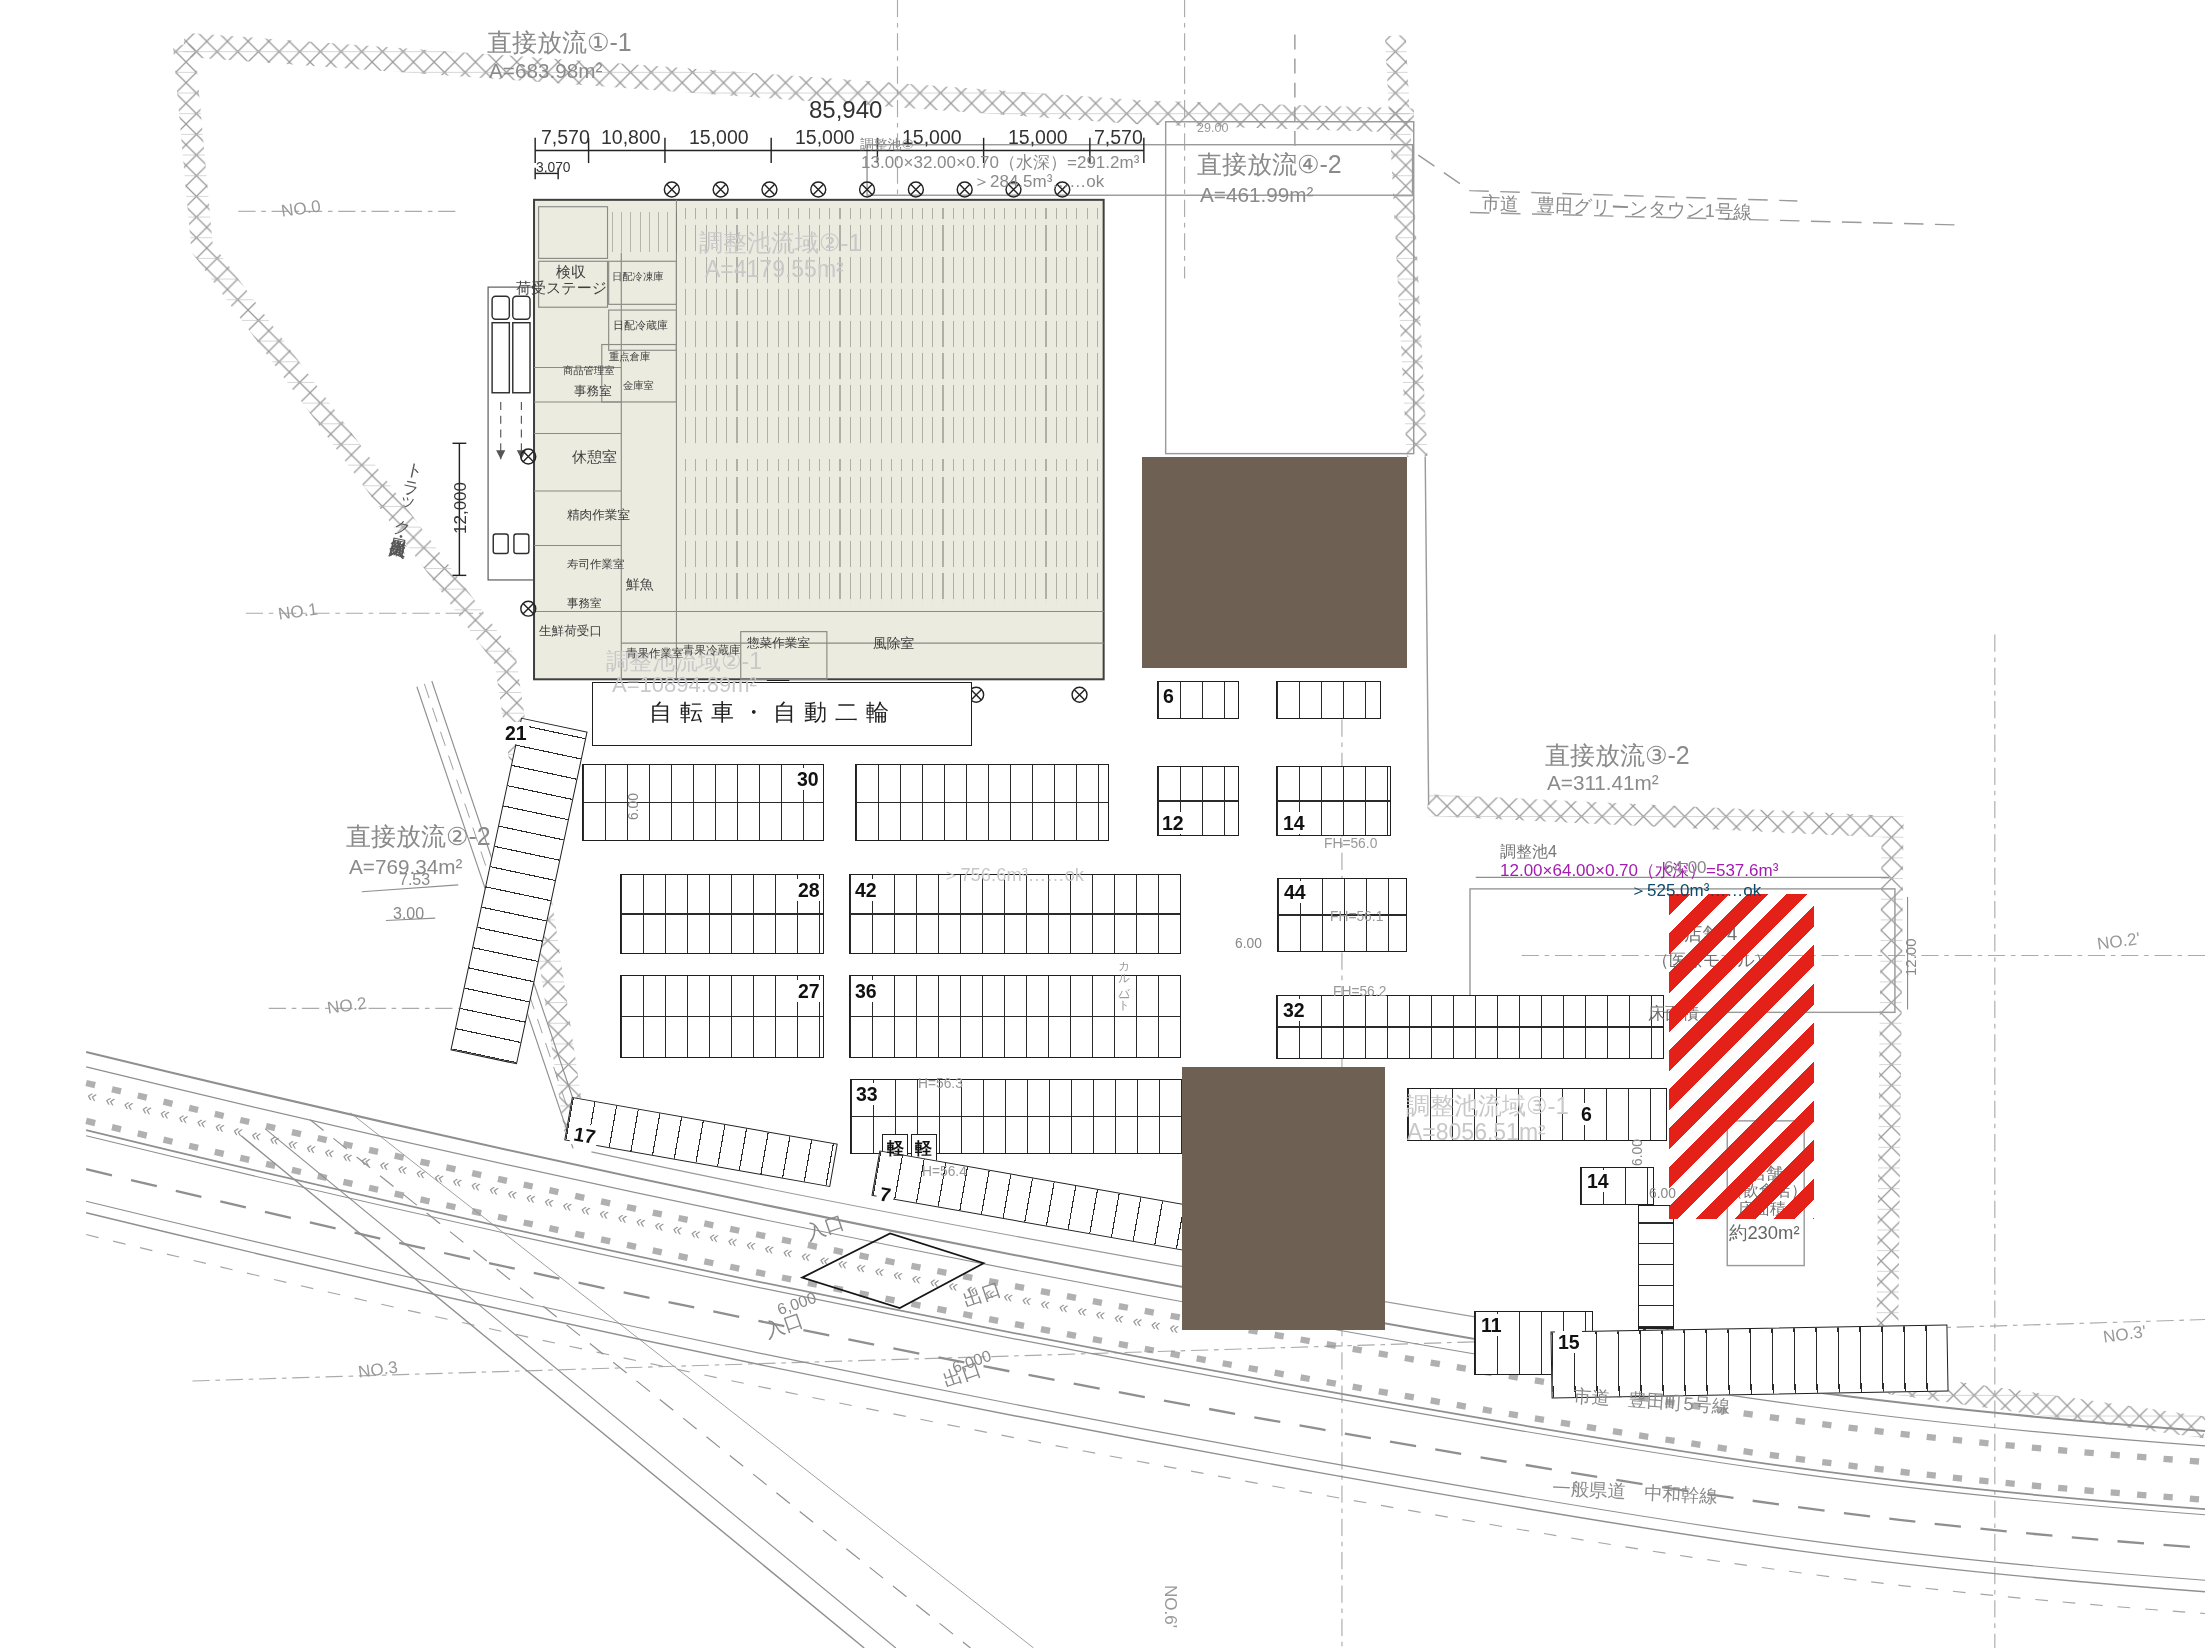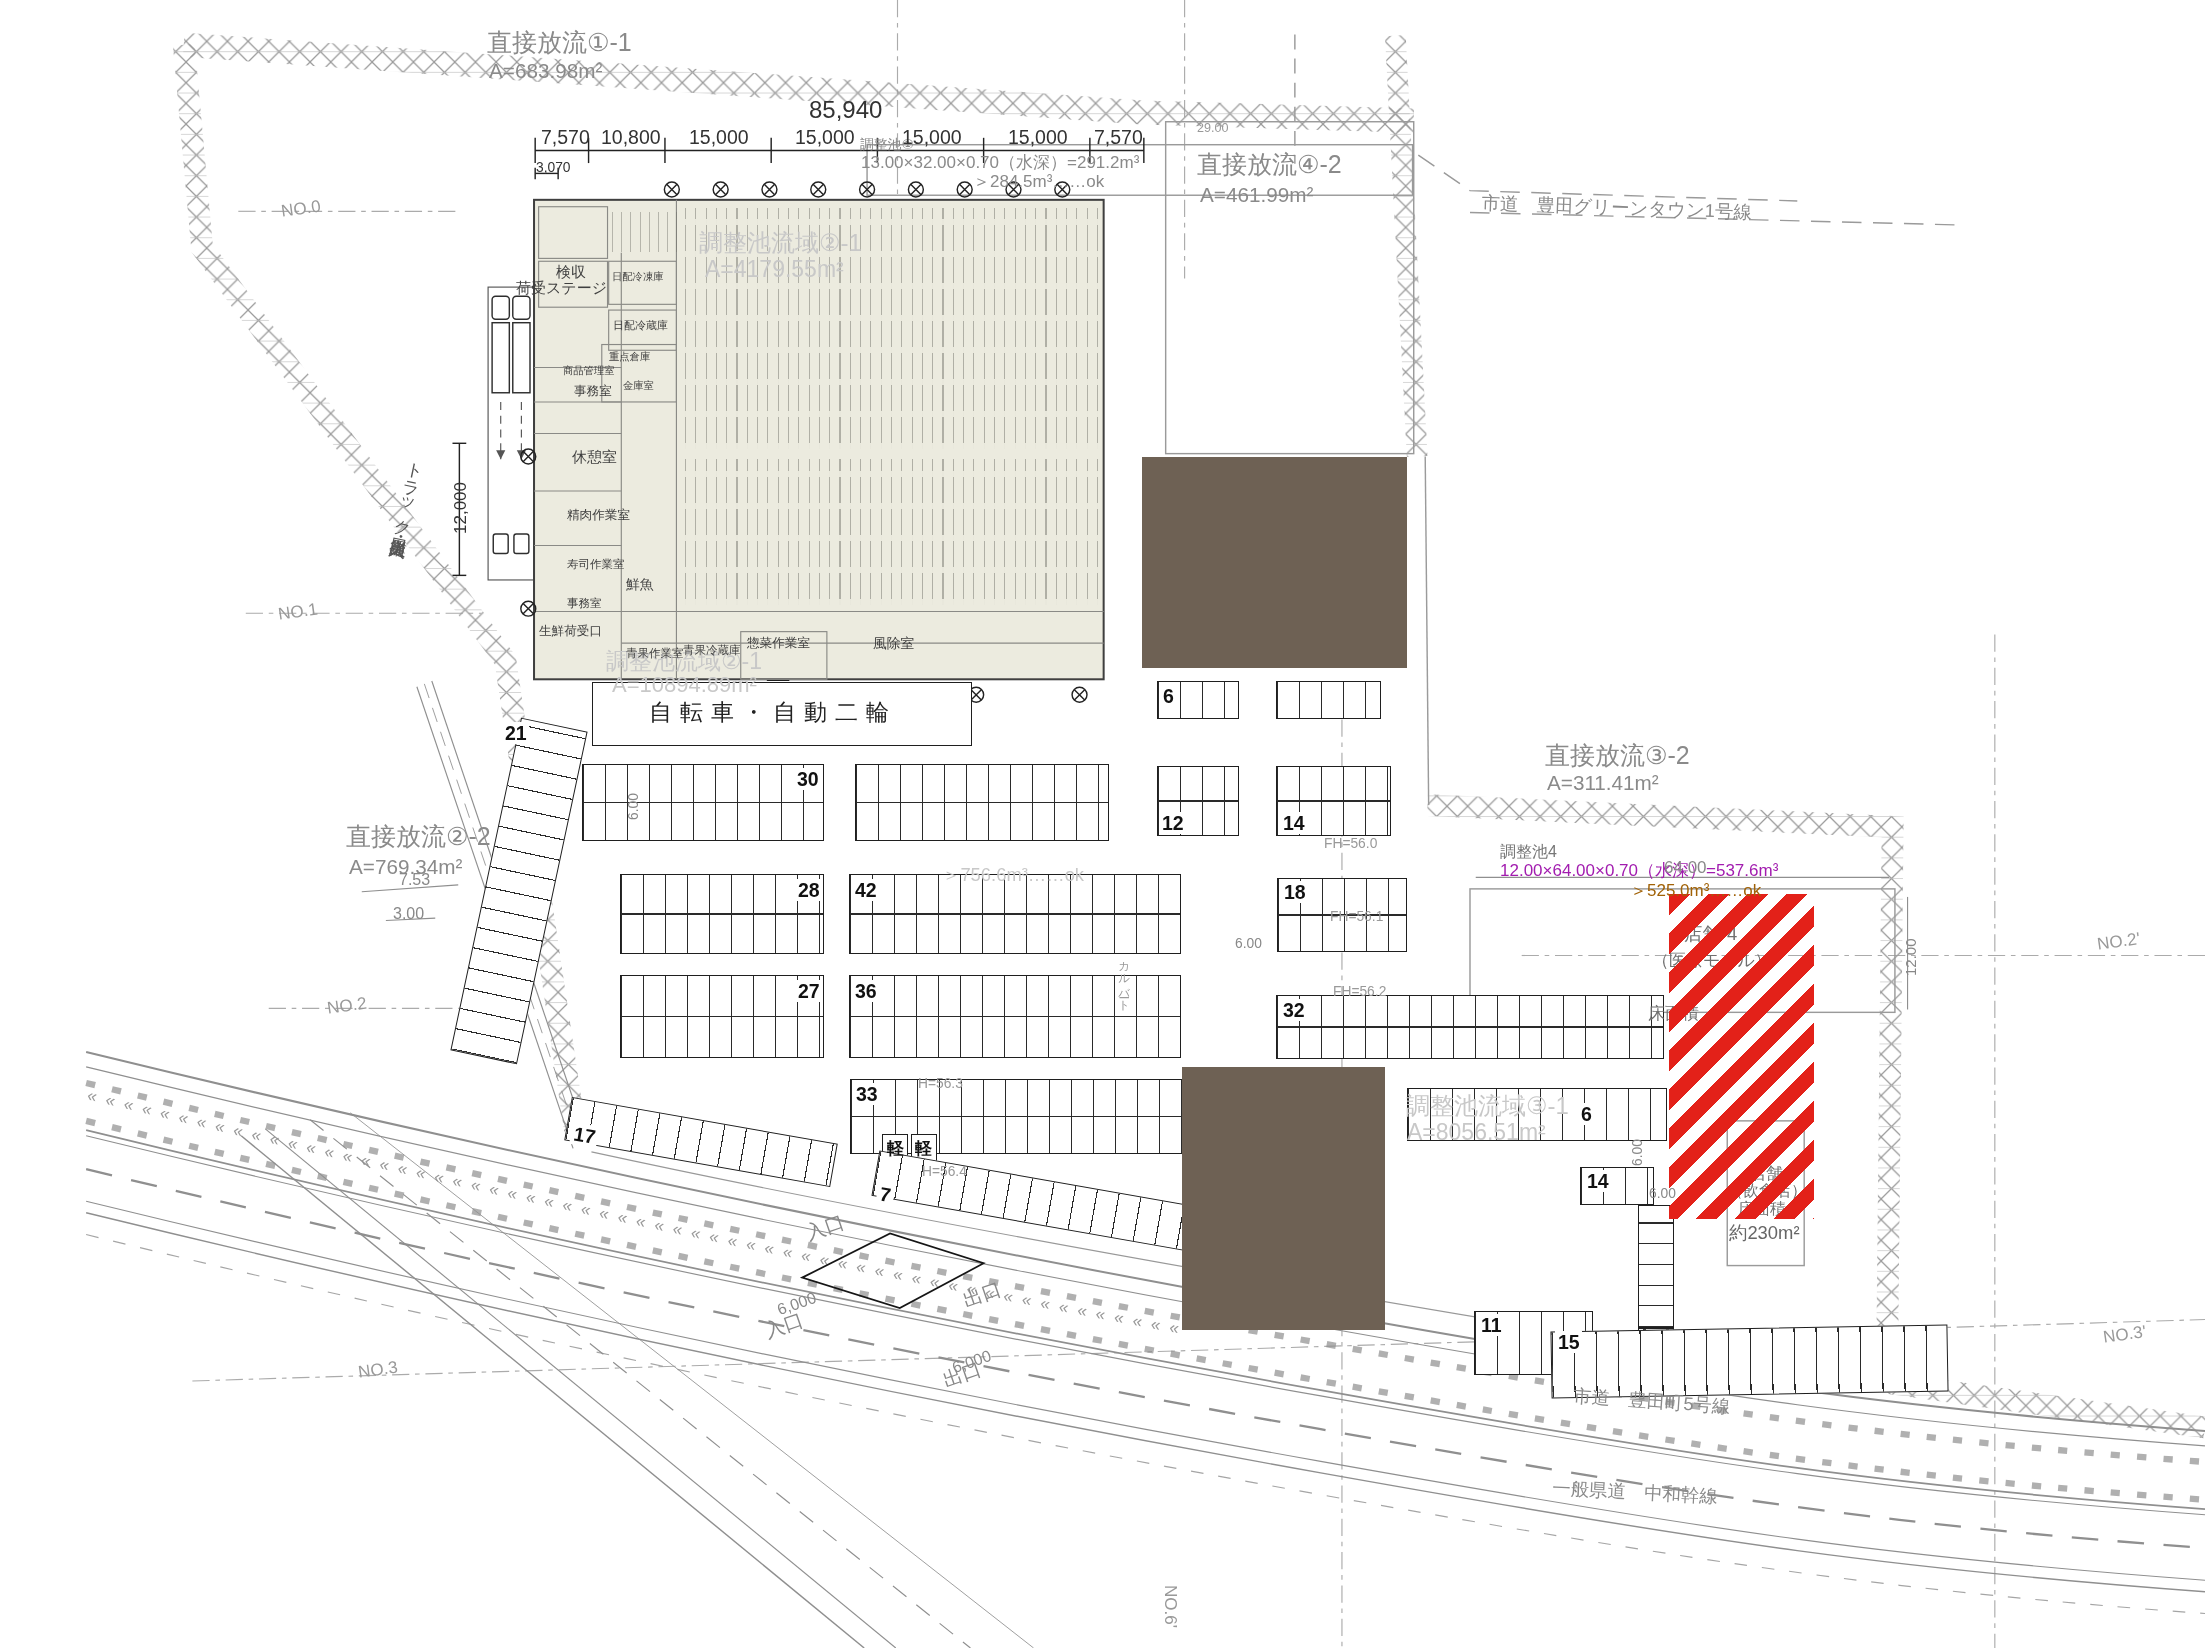--- a/index.html
+++ b/index.html
@@ -250,21 +250,21 @@
   <div class="lbl g" style="left:346px;top:822px;font-size:25px">直接放流②-2</div>
   <div class="lbl g" style="left:349px;top:855px;font-size:20.7px">A=769.34m²</div>
   <div class="lbl g" style="left:1545px;top:741px;font-size:25px">直接放流③-2</div>
   <div class="lbl g" style="left:1547px;top:771px;font-size:20.7px">A=311.41m²</div>
 
   <div class="lbl g" style="left:860px;top:137px;font-size:13.8px">調整池①</div>
   <div class="lbl g" style="left:861px;top:153px;font-size:17px">13.00×32.00×0.70（水深）=291.2m³</div>
   <div class="lbl g" style="left:973px;top:172px;font-size:17px">＞284.5m³……ok</div>
   <div class="lbl" style="left:1500px;top:843px;font-size:16px;color:#777">調整池4</div>
   <div class="lbl" style="left:1500px;top:861px;font-size:17px;color:#a21caf">12.00×64.00×0.70（水深）=537.6m³</div>
-  <div class="lbl" style="left:1630px;top:881px;font-size:17px;color:#a16207">＞525.0m³……ok</div>
+  <div class="lbl" style="left:1630px;top:881px;font-size:17px;color:#0c4a6e">＞525.0m³……ok</div>
 
   <div class="lbl wm" style="left:699px;top:229px;font-size:24px">調整池流域②-1</div>
   <div class="lbl wm" style="left:705px;top:256px;font-size:23px">A=4179.55m²</div>
   <div class="lbl wm" style="left:606px;top:648px;font-size:23px">調整池流域②-1</div>
   <div class="lbl wm" style="left:612px;top:672px;font-size:22px">A=10894.89m²</div>
   <div class="lbl wm" style="left:1406px;top:1092px;font-size:24px">調整池流域③-1</div>
   <div class="lbl wm" style="left:1407px;top:1119px;font-size:23px">A=8056.51m²</div>
   <div class="lbl wm" style="left:942px;top:864px;font-size:18.4px">＞756.6m³……ok</div>
 
   <div class="lbl dk" style="left:809px;top:96px;font-size:24px">85,940</div>
@@ -312,21 +312,21 @@
   <div class="lbl room" style="left:623px;top:380px;font-size:10.3px">金庫室</div>
   <div class="lbl room" style="left:563px;top:365px;font-size:10.3px">商品管理室</div>
 
   <div class="lbl pnum" style="left:502px;top:722px">21</div>
   <div class="lbl pnum" style="left:794px;top:768px">30</div>
   <div class="lbl pnum" style="left:795px;top:879px">28</div>
   <div class="lbl pnum" style="left:795px;top:980px">27</div>
   <div class="lbl pnum" style="left:852px;top:879px">42</div>
   <div class="lbl pnum" style="left:852px;top:980px">36</div>
   <div class="lbl pnum" style="left:853px;top:1083px">33</div>
-  <div class="lbl pnum" style="left:1281px;top:881px">18</div>
+  <div class="lbl pnum" style="left:1281px;top:881px">44</div>
   <div class="lbl pnum" style="left:1280px;top:999px">32</div>
   <div class="lbl pnum" style="left:1159px;top:812px">12</div>
   <div class="lbl pnum" style="left:1280px;top:812px">14</div>
   <div class="lbl pnum" style="left:1160px;top:685px">6</div>
   <div class="lbl pnum" style="left:1578px;top:1103px">6</div>
   <div class="lbl pnum" style="left:1584px;top:1170px">14</div>
   <div class="lbl pnum" style="left:1478px;top:1314px">11</div>
   <div class="lbl pnum" style="left:1555px;top:1331px">15</div>
   <div class="lbl pnum" style="left:573px;top:1122px;transform:rotate(10deg)">17</div>
   <div class="lbl pnum" style="left:879px;top:1182px;transform:rotate(10deg)">7</div>

